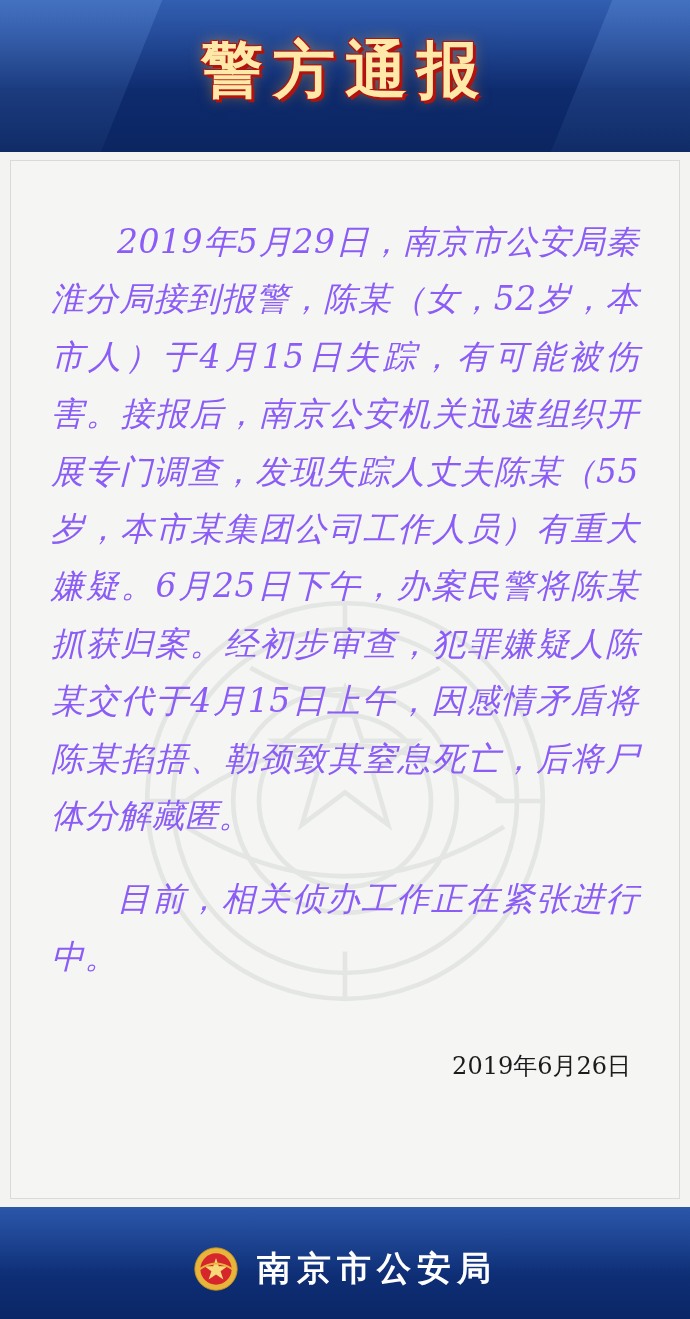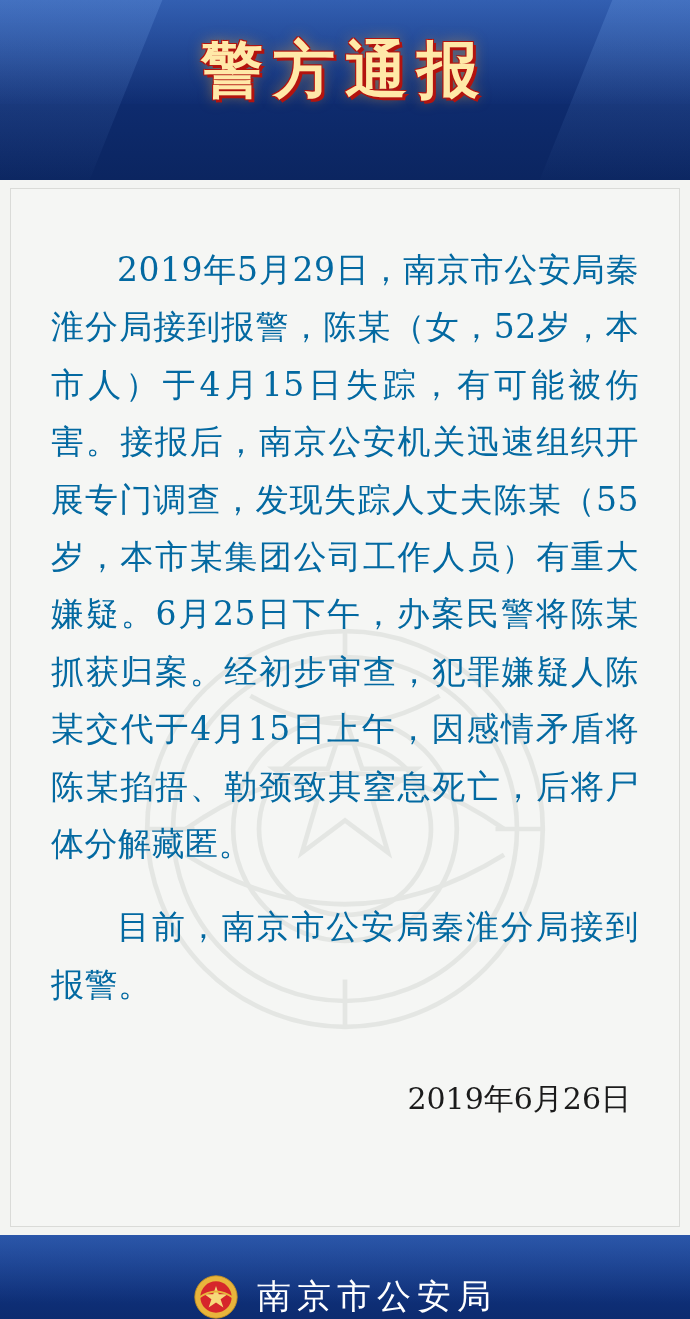--- a/index.html
+++ b/index.html
@@ -14,21 +14,21 @@
     position: relative;
     width: 690px;
     height: 1319px;
     overflow: hidden;
     background: #12357e;
   }
 
   
   .header {
     position: relative;
-    height: 180px;
+    height: 152px;
     background: linear-gradient(180deg, #123a8e 0%, #0f2d72 45%, #0b2560 100%);
     overflow: hidden;
   }
   .header .sheen {
     position: absolute;
     left: 0; right: 0; top: 0;
     height: 58%;
     background: linear-gradient(180deg, rgba(90,140,220,.45) 0%, rgba(30,70,160,.05) 100%);
     pointer-events: none;
   }
@@ -98,43 +98,44 @@
     font-family: "Liberation Serif", serif;
     z-index: 1;
     white-space: nowrap;
     pointer-events: none;
   }
 
   .article {
     position: relative;
     z-index: 2;
     padding: 52px 40px 0 40px;
-    color: #0369a1;
+    color: #8b5cf6;
     font-size: 33px;
     line-height: 1.74;
     letter-spacing: .5px;
     text-align: justify;
     font-family: "DejaVu Serif", "Liberation Serif", serif;
+    font-style: italic;
   }
   .article p {
     margin: 0 0 26px 0;
     text-indent: 2em;
   }
   .signature {
     position: relative;
     z-index: 2;
     margin-top: 62px;
     padding-right: 48px;
     text-align: right;
     color: #1b1b1b;
     font-size: 33px;
     line-height: 1.62;
     font-family: "DejaVu Serif", "Liberation Serif", serif;
   }
-  .signature .date { font-size: 30px; }
+  .signature .date { font-size: 24px; }
 
   
   .footer {
     position: relative;
     height: 124px;
     background: linear-gradient(180deg, #123a8e 0%, #0e2e75 55%, #0a2461 100%);
     display: flex;
     align-items: center;
     justify-content: center;
     gap: 18px;
@@ -149,21 +150,21 @@
   .footer-emblem {
     position: relative;
     z-index: 2;
     width: 46px; height: 46px;
   }
   .footer-text {
     position: relative;
     z-index: 2;
     color: #ffffff;
     font-size: 34px;
-    font-weight: normal;
+    font-weight: bold;
     letter-spacing: 6px;
     font-family: "DejaVu Serif", "Liberation Serif", serif;
   }
 </style>
 </head>
 <body>
 
 <div class="poster">
 
   <div class="header">
@@ -188,21 +189,21 @@
           <path d="M56 38 q44 26 88 0"></path>
           <line x1="100" y1="8" x2="100" y2="30"></line>
           <line x1="100" y1="170" x2="100" y2="192"></line>
           <line x1="8" y1="100" x2="30" y2="100"></line>
           <line x1="170" y1="100" x2="192" y2="100"></line>
         </g>
       </svg>
 
       <div class="article">
         <p>2019年5月29日，南京市公安局秦淮分局接到报警，陈某（女，52岁，本市人）于4月15日失踪，有可能被伤害。接报后，南京公安机关迅速组织开展专门调查，发现失踪人丈夫陈某（55岁，本市某集团公司工作人员）有重大嫌疑。6月25日下午，办案民警将陈某抓获归案。经初步审查，犯罪嫌疑人陈某交代于4月15日上午，因感情矛盾将陈某掐捂、勒颈致其窒息死亡，后将尸体分解藏匿。</p>
-        <p>目前，南京市公安局秦淮分局接到报警。</p>
+        <p>目前，相关侦办工作正在紧张进行中。</p>
       </div>
 
       <div class="signature">
         <div class="date">2019年6月26日</div>
       </div>
 
     </div>
   </div>
 
   <div class="footer">

